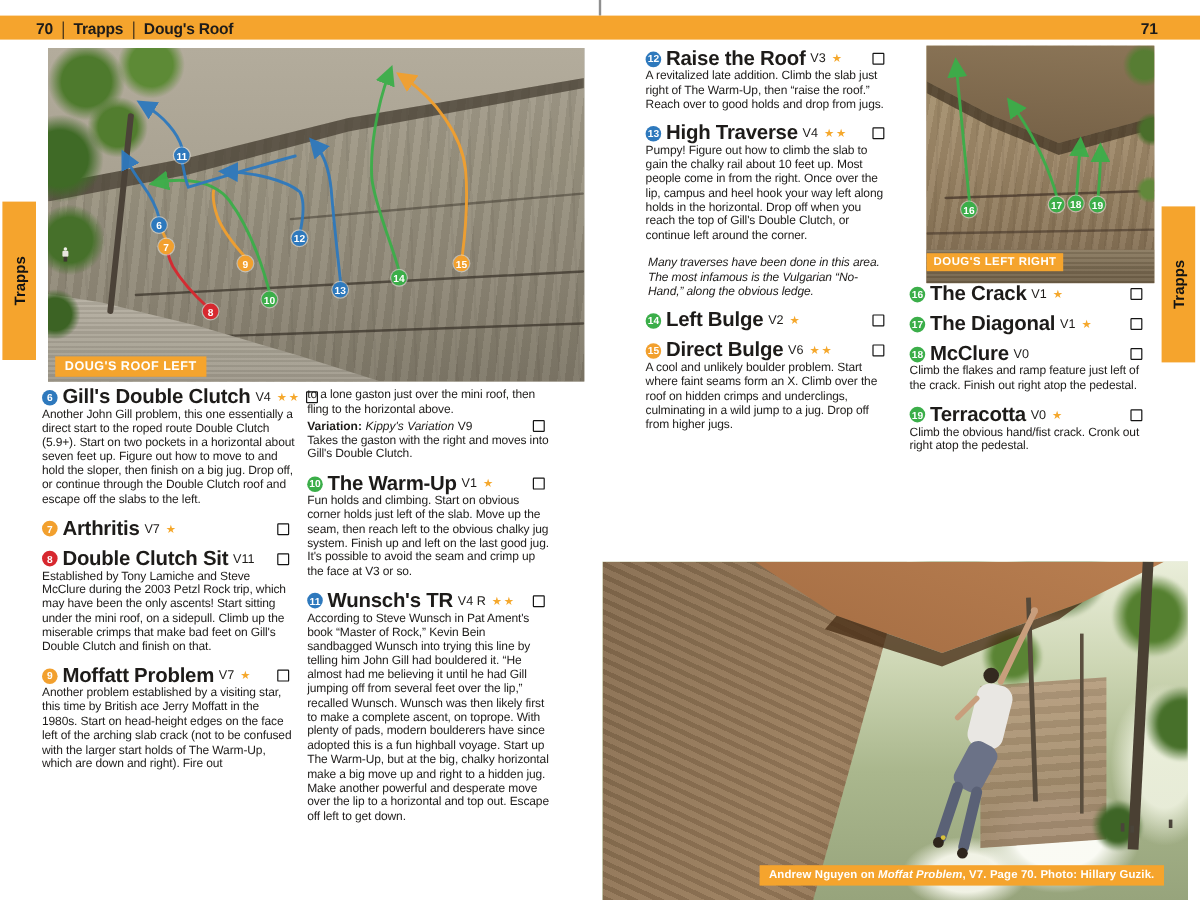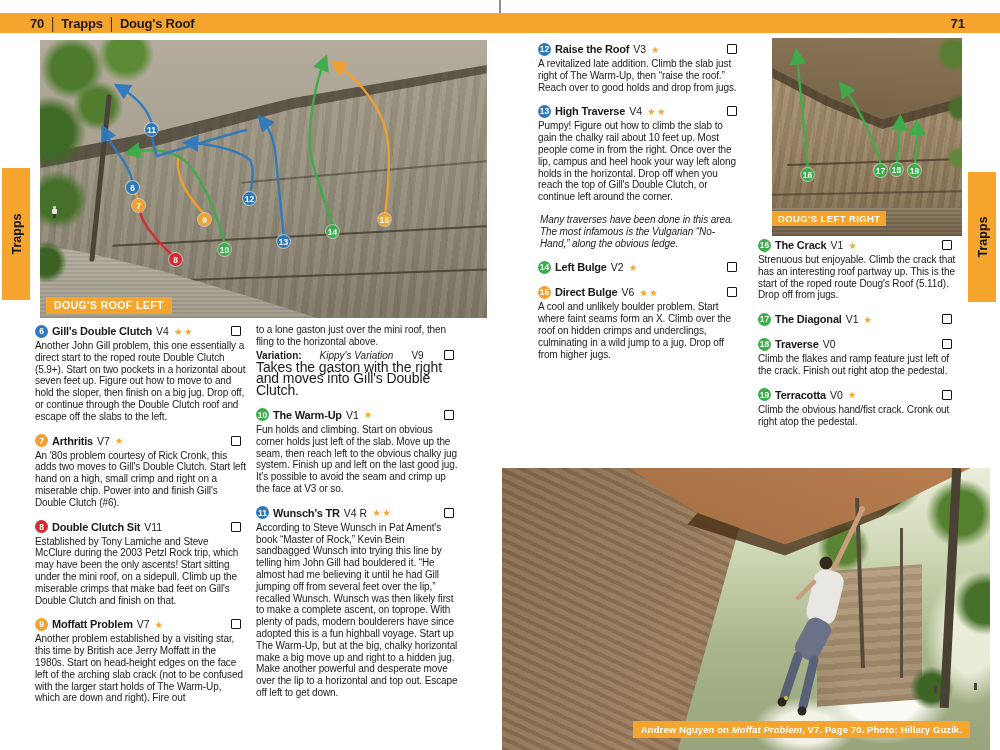--- a/index.html
+++ b/index.html
@@ -123,32 +123,32 @@
   .col { position:absolute; }
   .colL1 { left:35px;  top:324px; width:212px; }
   .colL2 { left:256px; top:324px; width:204px; }
   .colR1 { left:538px; top:42px;  width:205px; }
   .colR2 { left:758px; top:238px; width:200px; }
 
   .route { margin-bottom:11px; }
   .rtitle { display:flex; align-items:center; gap:4px; margin-bottom:2px; height:14px; }
   .rnum { width:13px; height:13px; border-radius:50%; color:#fff; font-size:8.5px; font-weight:700;
      display:inline-flex; align-items:center; justify-content:center; flex:0 0 13px; }
-  .rname { font-size:11px; font-weight:700; letter-spacing:-.2px; white-space:nowrap; }
+  .rname { font-size:17px; font-weight:700; letter-spacing:-.2px; white-space:nowrap; }
   .rgrade { font-size:10.5px; font-weight:400; white-space:nowrap;text-align:right; }
   .rstars { color:#F5A82D; font-size:9.5px; letter-spacing:1.5px; margin-left:1px; }
   .rcheck { margin-left:auto; margin-right:6px; width:10px; height:10px;
      border:1.6px solid #141414; border-radius:1px; background:#fff; flex:0 0 10px; }
   .rbody { font-size:10px; line-height:11.8px; letter-spacing:-.1px; }
   .cont { font-size:10px; line-height:11.8px; letter-spacing:-.1px; margin-bottom:1px; }
-  .var-row { display:flex; align-items:center; gap:18px; height:13px; }
+  .var-row { display:flex; align-items:center; gap:3px; height:13px; }
   .var-label { font-size:10px; font-weight:700; }
   .var-name { font-size:10px; font-style:italic; }
   .var-grade { font-size:10px; }
-  .var-desc { font-size:14px; line-height:11.8px; letter-spacing:-.1px; margin-bottom:11px; }
+  .var-desc { font-size:10px; line-height:11.8px; letter-spacing:-.1px; margin-bottom:11px; }
   .note { font-size:10px; line-height:11.8px; font-style:italic; letter-spacing:-.1px; margin:1px 0 11px 2px; }
 </style>
 </head>
 <body>
 
 <div id="page">
 
   <div class="gutter-line"></div>
 
   <div class="header-bar">
@@ -258,21 +258,20 @@
       <p class="rbody">Another John Gill problem, this one essentially a direct start to the roped route Double Clutch (5.9+). Start on two pockets in a horizontal about seven feet up. Figure out how to move to and hold the sloper, then finish on a big jug. Drop off, or continue through the Double Clutch roof and escape off the slabs to the left.</p>
     </article>
     <article class="route">
       <div class="rtitle">
         <span class="rnum" style="background: rgb(242, 160, 46);">7</span>
         <span class="rname">Arthritis</span>
         <span class="rgrade">V7</span>
         <span class="rstars">★</span>
         <span class="rcheck"></span>
       </div>
-      <p class="rbody">An '80s problem courtesy of Rick Cronk, this adds two moves to Gill's Double Clutch. Start left hand on a high, small crimp and right on a miserable chip. Power into and finish Gill's Double Clutch (#6).</p>
     </article>
     <article class="route">
       <div class="rtitle">
         <span class="rnum" style="background: rgb(215, 40, 47);">8</span>
         <span class="rname">Double Clutch Sit</span>
         <span class="rgrade">V11</span>
         <span class="rstars"></span>
         <span class="rcheck"></span>
       </div>
       <p class="rbody">Established by Tony Lamiche and Steve McClure during the 2003 Petzl Rock trip, which may have been the only ascents! Start sitting under the mini roof, on a sidepull. Climb up the miserable crimps that make bad feet on Gill's Double Clutch and finish on that.</p>
@@ -365,35 +364,34 @@
 
   <div class="col colR2">
     <article class="route">
       <div class="rtitle">
         <span class="rnum" style="background: rgb(59, 174, 73);">16</span>
         <span class="rname">The Crack</span>
         <span class="rgrade">V1</span>
         <span class="rstars">★</span>
         <span class="rcheck"></span>
       </div>
-      <p class="rbody">Strenuous but enjoyable. Climb the crack that has an interesting roof partway up. This is the start of the roped route Doug's Roof (5.11d). Drop off from jugs.</p>
     </article>
     <article class="route">
       <div class="rtitle">
         <span class="rnum" style="background: rgb(59, 174, 73);">17</span>
         <span class="rname">The Diagonal</span>
         <span class="rgrade">V1</span>
         <span class="rstars">★</span>
         <span class="rcheck"></span>
       </div>
     </article>
     <article class="route">
       <div class="rtitle">
         <span class="rnum" style="background: rgb(59, 174, 73);">18</span>
-        <span class="rname">Traverse</span>
+        <span class="rname">McClure</span>
         <span class="rgrade">V0</span>
         <span class="rstars"></span>
         <span class="rcheck"></span>
       </div>
       <p class="rbody">Climb the flakes and ramp feature just left of the crack. Finish out right atop the pedestal.</p>
     </article>
     <article class="route">
       <div class="rtitle">
         <span class="rnum" style="background: rgb(59, 174, 73);">19</span>
         <span class="rname">Terracotta</span>

